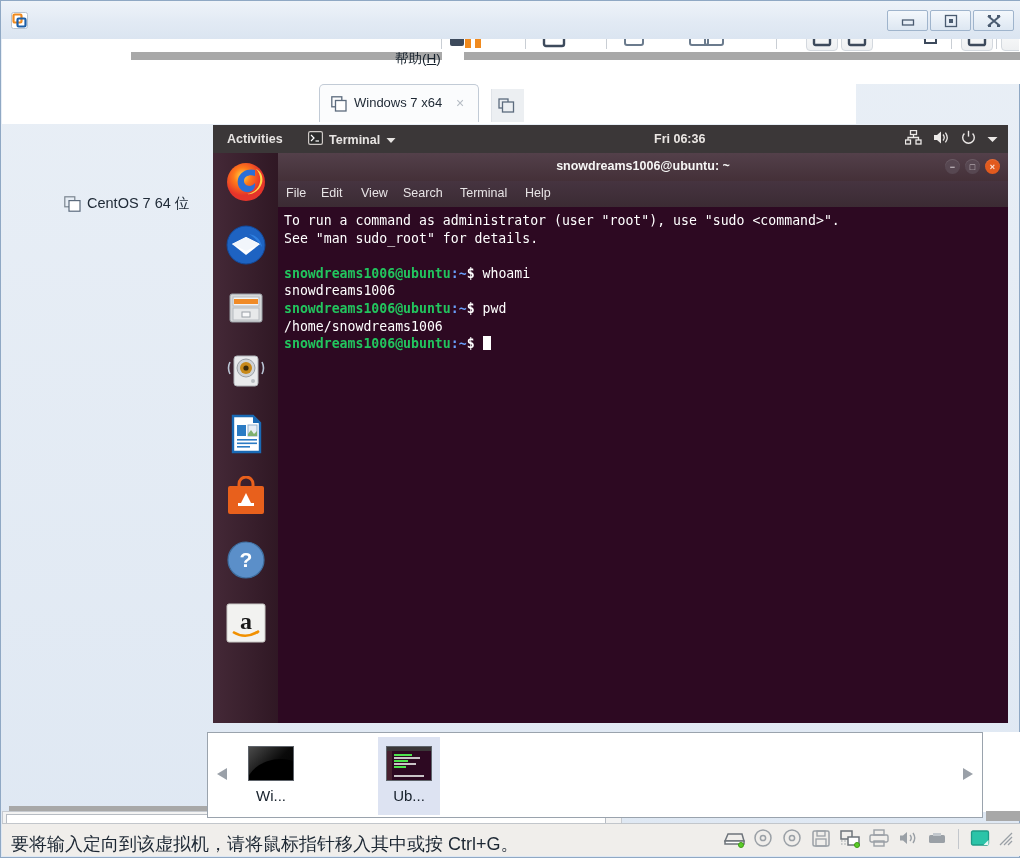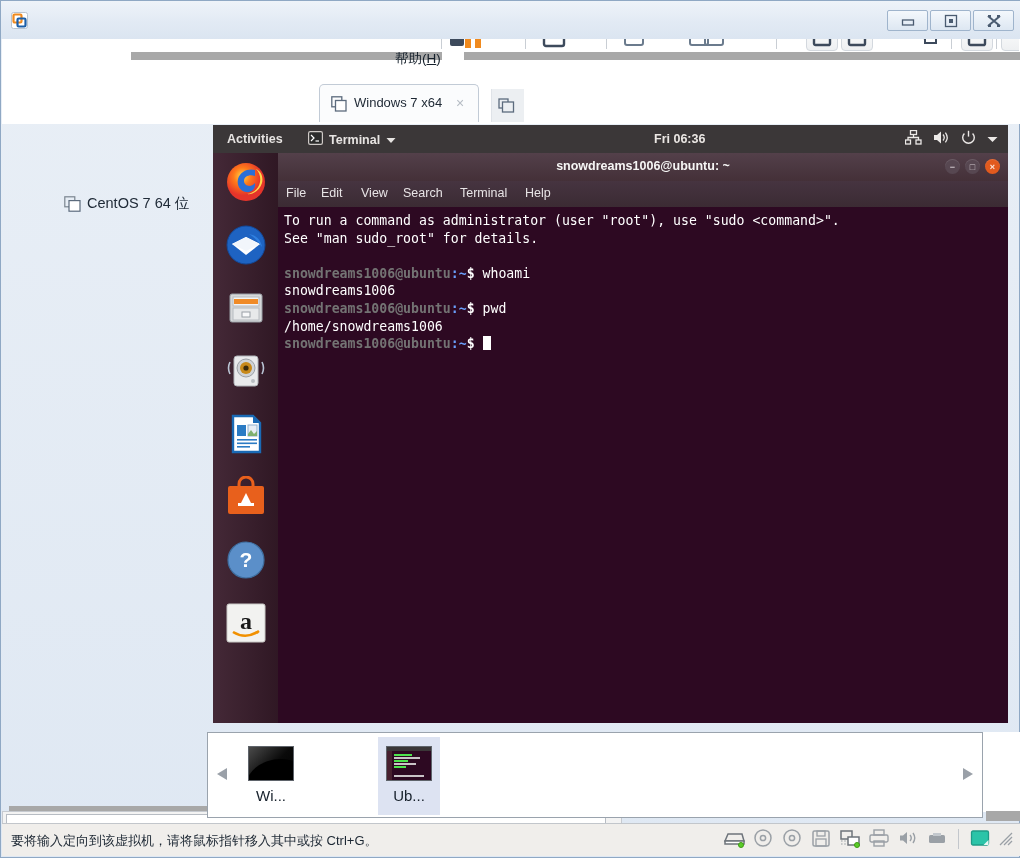--- a/index.html
+++ b/index.html
@@ -73,21 +73,21 @@
     position:absolute; left:463px; top:51px; width:556px; height:8px;
     background:#a8a8a8; z-index:5;
   }
   #white-under {
     position:absolute; left:1px; top:59px; width:1018px; height:24px;
     background:#ffffff;
   }
 
   
   #tabbar {
-    position:absolute; left:1px; top:83px; width:1018px; height:40px;
+    position:absolute; left:1px; top:83px; width:854px; height:40px;
     background:#ffffff;
   }
   #tab-win7 {
     position:absolute; left:317px; top:0px; width:160px; height:38px;
     background:#fbfcfd;
     border:1px solid #c2cbd6; border-bottom:none;
     border-radius:5px 5px 0 0;
   }
   #tab-win7 .tab-ico { position:absolute; left:11px; top:11px; }
   #tab-win7 .tab-label {
@@ -163,21 +163,21 @@
   }
   #term-body {
     position:absolute; left:0; top:54px; width:730px; height:516px;
     background:#2d0922;
     padding:5px 0 0 6px;
     font-family:"DejaVu Sans Mono","Liberation Mono",monospace;
     font-size:13.2px; line-height:17.6px;
     color:#ffffff;
     white-space:pre;
   }
-  .prompt-user { color:#737373; font-weight:bold; }
+  .prompt-user { color:#22c55e; font-weight:bold; }
   .prompt-path { color:#6a9ffb; font-weight:bold; }
   .prompt-dollar { color:#ffffff; font-weight:bold; }
   #term-cursor {
     display:inline-block; width:8px; height:14px; background:#ffffff;
     vertical-align:-2px;
   }
   #term-scrollbar {
     position:absolute; right:0; top:54px; width:0px; height:516px;
   }
 
@@ -213,21 +213,21 @@
   #thumb-ub .ub-dock { position:absolute; left:0; top:4px; width:5px; height:31px; background:#47202f; }
   #thumb-ub .ub-line { position:absolute; height:1.5px; background:#c9c4c7; }
   #thumb-ub .ub-line.g { background:#4ee44e; }
 
   
   #statusbar {
     position:absolute; left:1px; bottom:1px; width:1018px; height:33px;
     background:#f0eeeb; border-top:1px solid #c2c6cb;
   }
   #status-msg {
-    position:absolute; left:9px; top:8px; font-size:13px; color:#1c2733;
+    position:absolute; left:9px; top:8px; font-size:18px; color:#1c2733;
     white-space:nowrap;
   }
   #status-icons {
     position:absolute; right:6px; top:4px; display:flex; align-items:center; gap:7px;
   }
   .sicon { position:relative; width:22px; height:22px; }
   .sled { position:absolute; right:1px; bottom:2px; width:6px; height:6px;
           border-radius:50%; background:#5ccc2a; border:1px solid #3d9c13; }
   #status-sep { width:1px; height:20px; background:#c3c7cc; margin:0 3px; }
   #grip { width:16px; height:16px; position:relative; }

